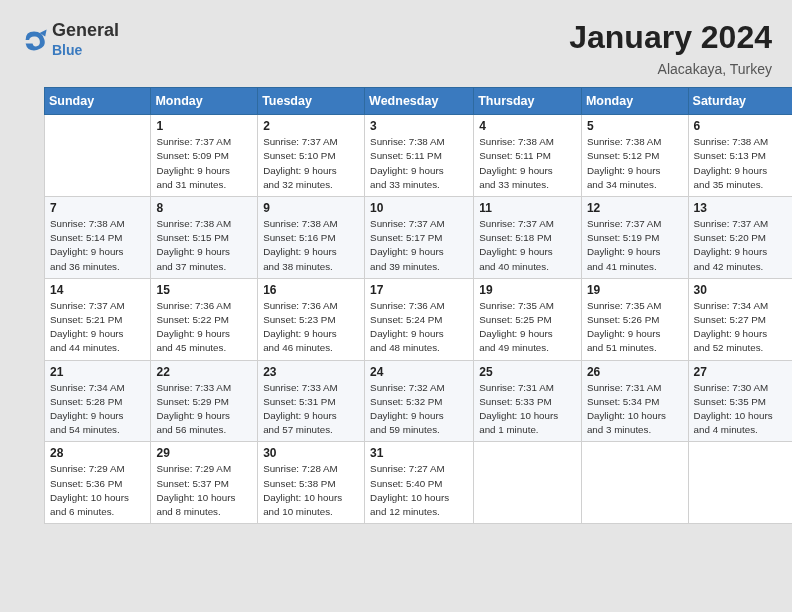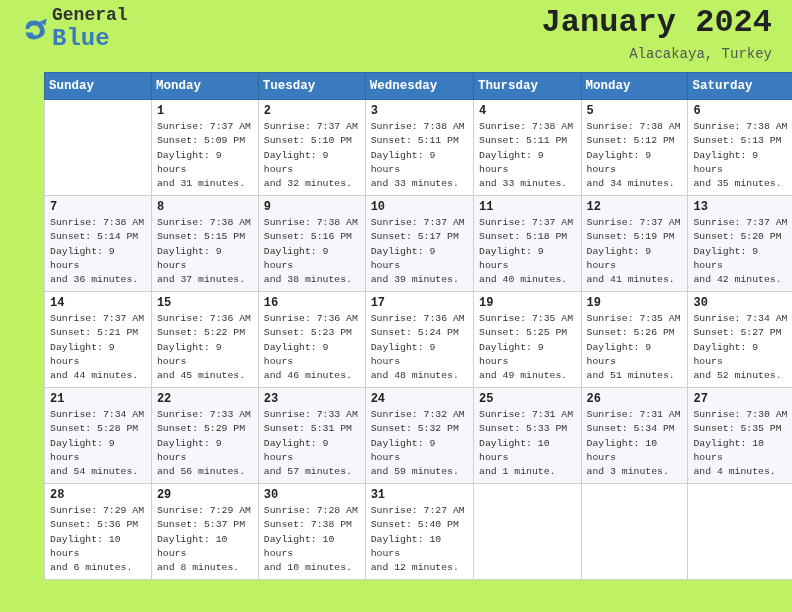--- a/index.html
+++ b/index.html
@@ -6,42 +6,41 @@
     body {
       font-family: Arial, sans-serif;
       background: #fff;
       width: 792px;
       height: 612px;
       overflow: hidden;
     }
     .page {
       width: 792px;
       min-height: 612px;
-      padding: 5px 20px 10px 20px;
-      background: #bef264;
-      font-family: Liberation Mono, monospace;
+      padding: 20px 20px 10px 20px;
+      background: #e5e5e5;
     }
     .header {
       display: flex;
       justify-content: space-between;
       align-items: flex-start;
       margin-bottom: 10px;
     }
     .logo {
       display: flex;
       align-items: center;
       gap: 4px;
     }
     .logo-text-general {
       font-size: 18px;
       font-weight: bold;
       color: #333;
     }
     .logo-text-blue {
-      font-size: 24px;
+      font-size: 14px;
       font-weight: bold;
       color: #3a7abf;
     }
     .logo-icon {
       width: 28px;
       height: 28px;
     }
     .title-block {
       text-align: right;
     }
@@ -347,21 +346,21 @@
           <td>
             <span class="day-num">29</span>
             <div class="day-info" style="white-space: pre-line;">Sunrise: 7:29 AM
 Sunset: 5:37 PM
 Daylight: 10 hours
 and 8 minutes.</div>
           </td>
           <td>
             <span class="day-num">30</span>
             <div class="day-info" style="white-space: pre-line;">Sunrise: 7:28 AM
-Sunset: 7:38 PM
+Sunset: 5:38 PM
 Daylight: 10 hours
 and 10 minutes.</div>
           </td>
           <td>
             <span class="day-num">31</span>
             <div class="day-info" style="white-space: pre-line;">Sunrise: 7:27 AM
 Sunset: 5:40 PM
 Daylight: 10 hours
 and 12 minutes.</div>
           </td>

